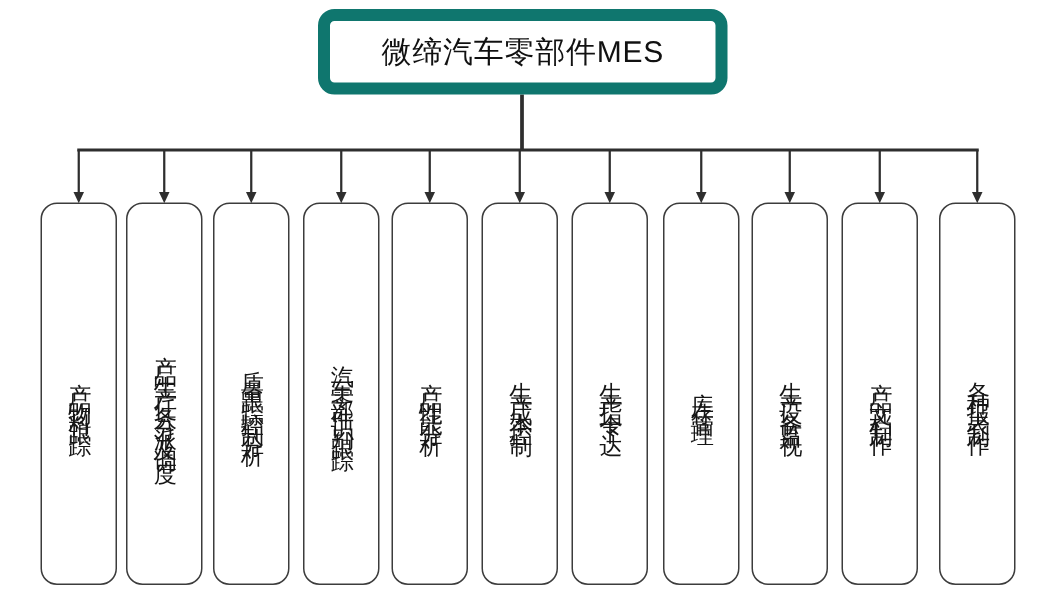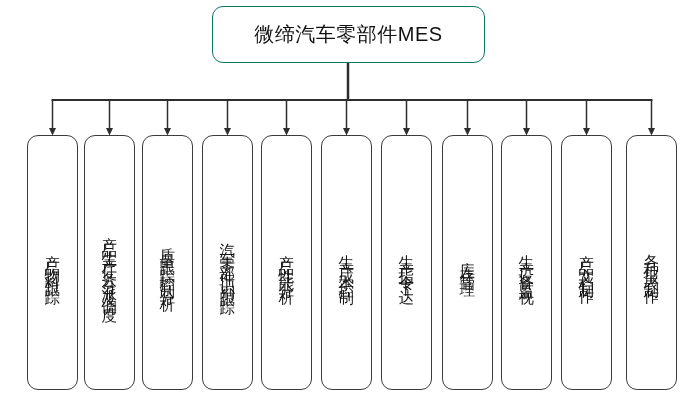--- a/index.html
+++ b/index.html
@@ -23,21 +23,21 @@
     height: 400px;
     pointer-events: none;
   }
   .root-node {
     position: absolute;
     left: 212px;
     top: 6px;
     width: 273px;
     height: 57px;
     box-sizing: border-box;
-    border: 1px solid #0f766e;
+    border: 8px solid #0f766e;
     border-radius: 11px;
     background: #ffffff;
     display: flex;
     align-items: center;
     justify-content: center;
   }
   .root-label {
     font-size: 20px;
     font-weight: 500;
     color: #111111;

